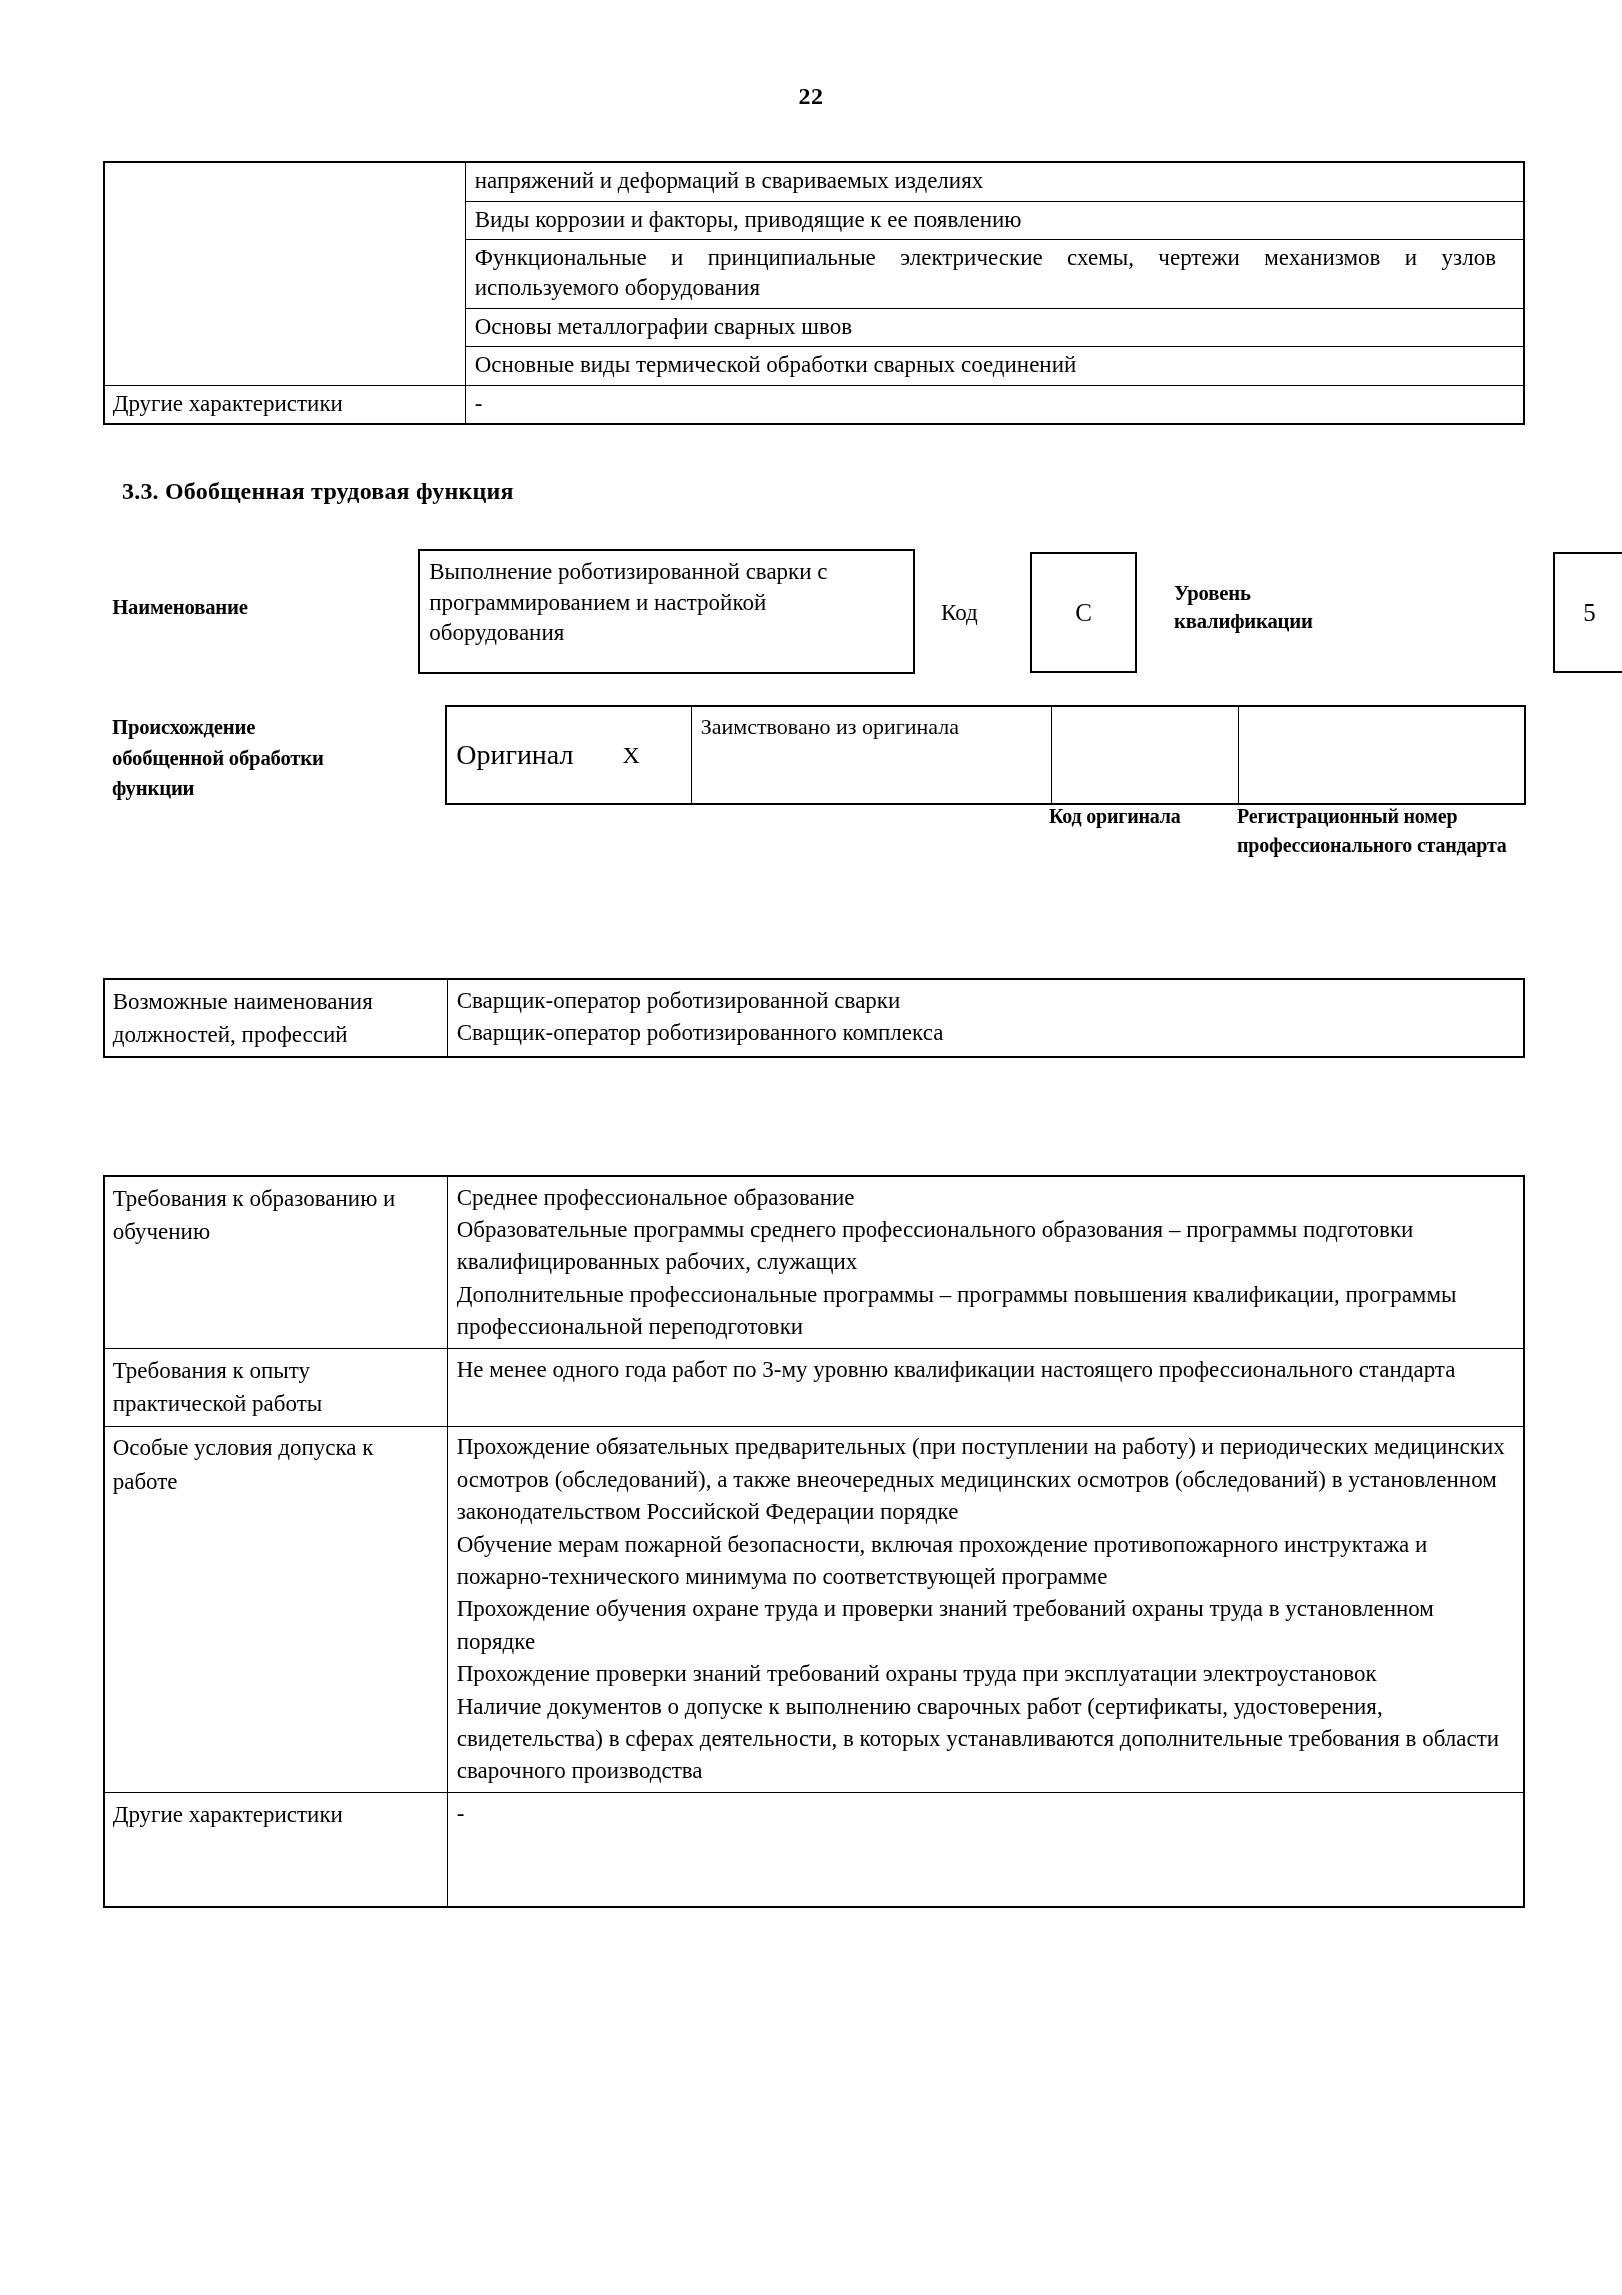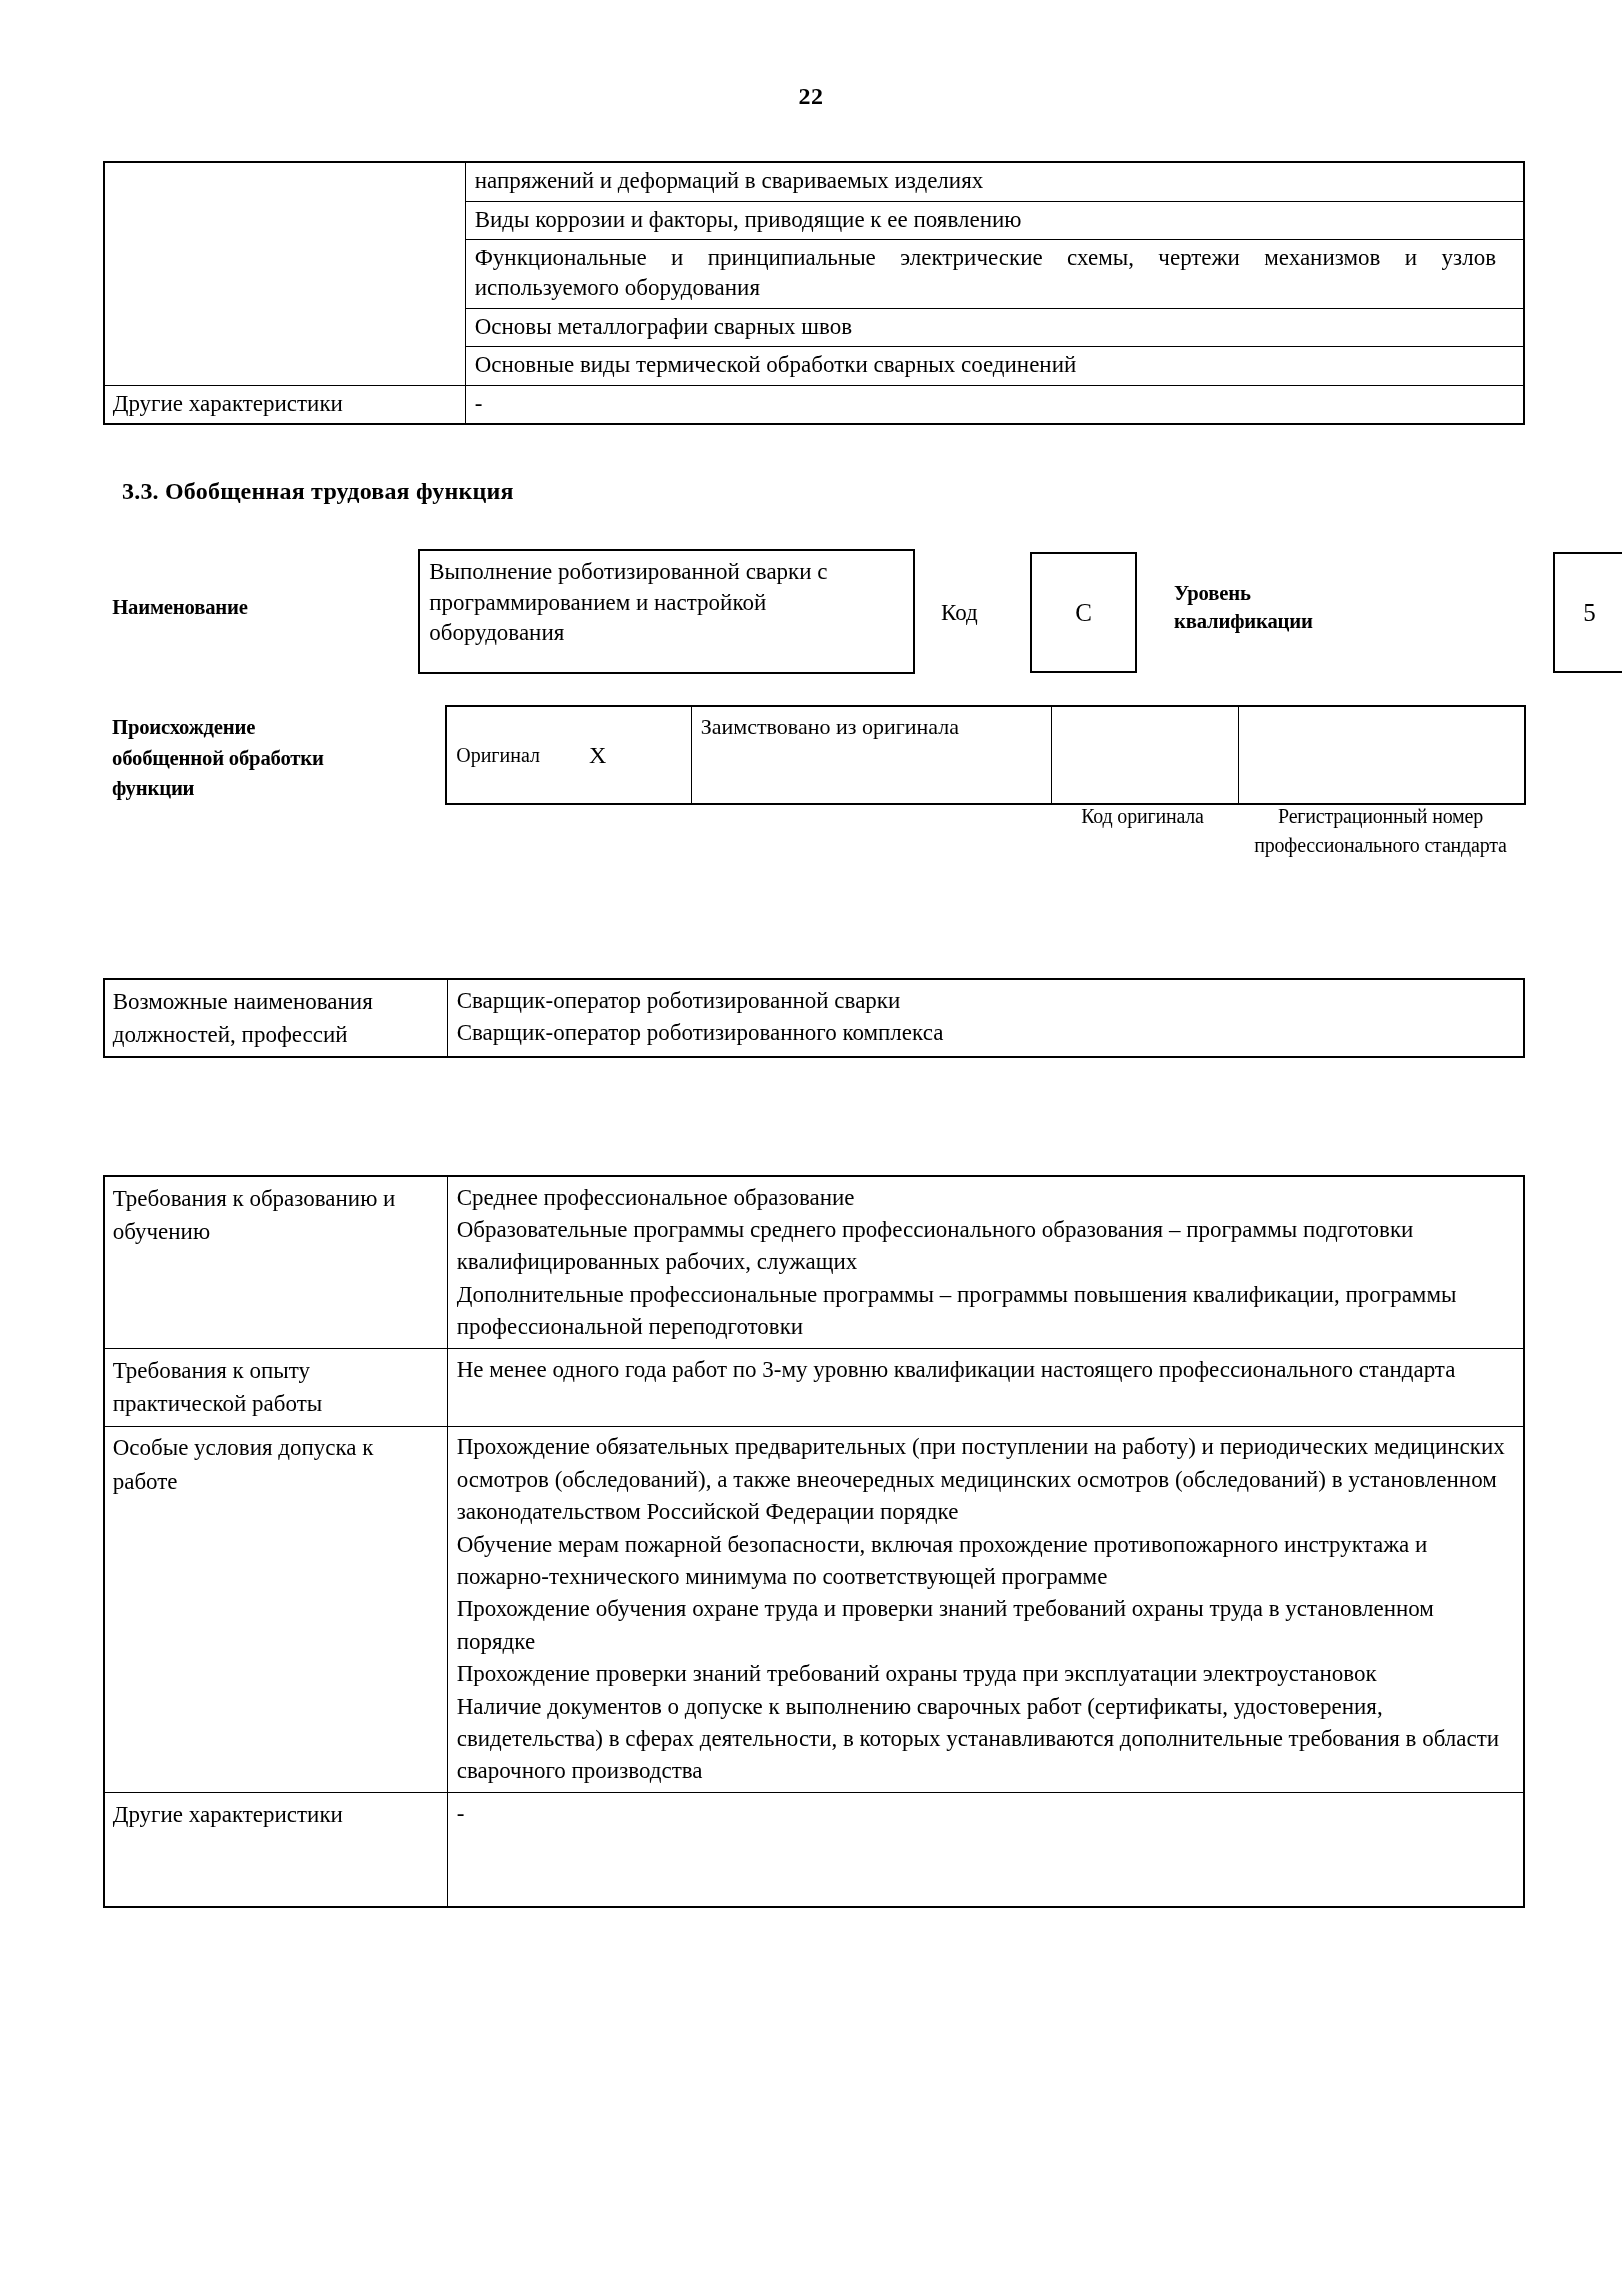--- a/index.html
+++ b/index.html
@@ -191,44 +191,43 @@
     padding: 7.7px 9.2px;
     vertical-align: middle;
   }
   #table-origin td.orig-cell {
     vertical-align: middle;
   }
   .orig-inner {
     display: flex;
     align-items: center;
   }
-  .orig-word { font-size: 20px; }
+  .orig-word { font-size: 28px; }
   .orig-mark {
     margin-left: 49px;
     font-size: 24px;
   }
   #table-origin td.borrowed {
     vertical-align: top;
     padding-top: 4.6px;
     line-height: 1.33;
     margin-left: 37px;
   }
 
   .origin-captions {
     position: absolute;
     left: 445px;
     top: 793px;
     width: 1079px;
     height: 153px;
   }
   .cap {
     position: absolute;
-    text-align: center;
     font-size: 20px;
-    font-weight: 400;
+    font-weight: 700;
     line-height: 1.42;
     letter-spacing: -0.2px;
   }
   .cap-code {
     left: 604px;
     top: 9.2px;
     width: 187px;
   }
   .cap-reg {
     left: 792px;

